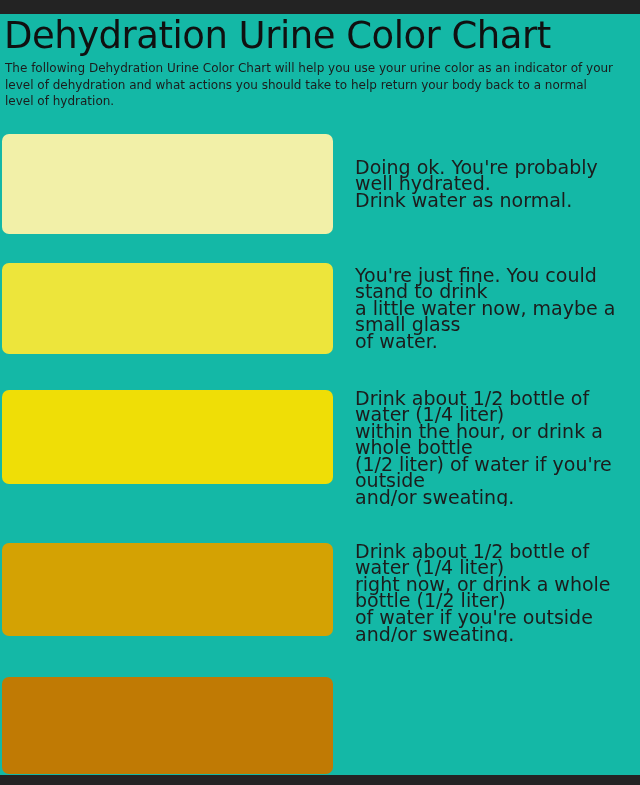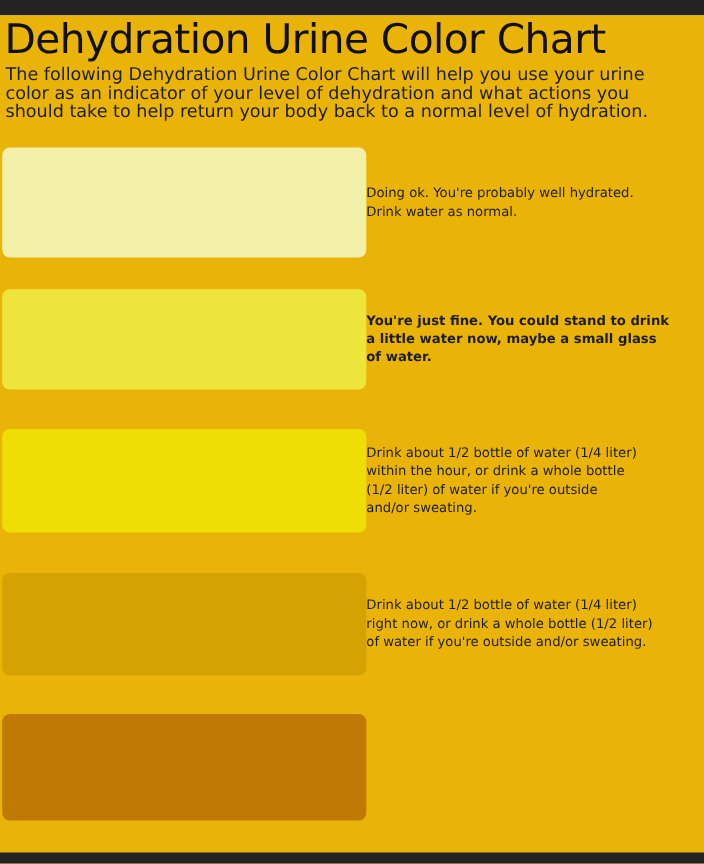--- a/index.html
+++ b/index.html
@@ -29,36 +29,36 @@
   .status-bar-bottom {
     position: absolute;
     left: 0;
     right: 0;
     bottom: 0;
     height: 10px;
     background: #232323;
   }
   .page {
     flex: 1 1 auto;
-    background: #eab308;
+    background: #14b8a6;
     position: relative;
     overflow: hidden;
   }
   .page-title {
     font-size: 37px;
     line-height: 40px;
     font-weight: 400;
     color: #101010;
     letter-spacing: -0.5px;
     margin: 2px 0 0 4px;
     white-space: nowrap;
     font-family: "DejaVu Sans", "Liberation Sans", sans-serif;
   }
   .intro {
-    font-size: 16px;
+    font-size: 12px;
     line-height: 16.5px;
     color: #1c1c1c;
     margin: 4px 8px 0 5px;
     max-width: 612px;
   }
   .chart-rows {
     margin-top: 24px;
   }
   .chart-row {
     display: flex;
@@ -66,38 +66,38 @@
     position: relative;
   }
   .swatch {
     flex: 0 0 auto;
     width: 331px;
     margin-left: 2px;
     border-radius: 7px;
   }
   .row-text {
     flex: 1 1 auto;
-    font-size: 12px;
+    font-size: 19px;
     line-height: 16.6px;
     color: #1c1c1c;
-    padding-left: 0;
+    padding-left: 22px;
     padding-right: 0px;
     display: flex;
     align-items: center;
     white-space: pre-line;
     overflow: hidden;
   }
   .row-1 .swatch { height: 100px; }
   .row-2 .swatch { height: 91px; }
   .row-3 .swatch { height: 94px; }
   .row-4 .swatch { height: 93px; }
   .row-5 .swatch { height: 97px; }
 
   .row-1 { margin-top: 0px; }
-  .row-2 { margin-top: 29px; font-weight: bold; }
+  .row-2 { margin-top: 29px; }
   .row-3 { margin-top: 36px; }
   .row-4 { margin-top: 37px; }
   .row-5 { margin-top: 35px; }
 </style>
 </head>
 <body>
 
 <div class="screen">
 
   <div class="status-bar-top" style="background: rgb(35, 35, 35);"></div>

